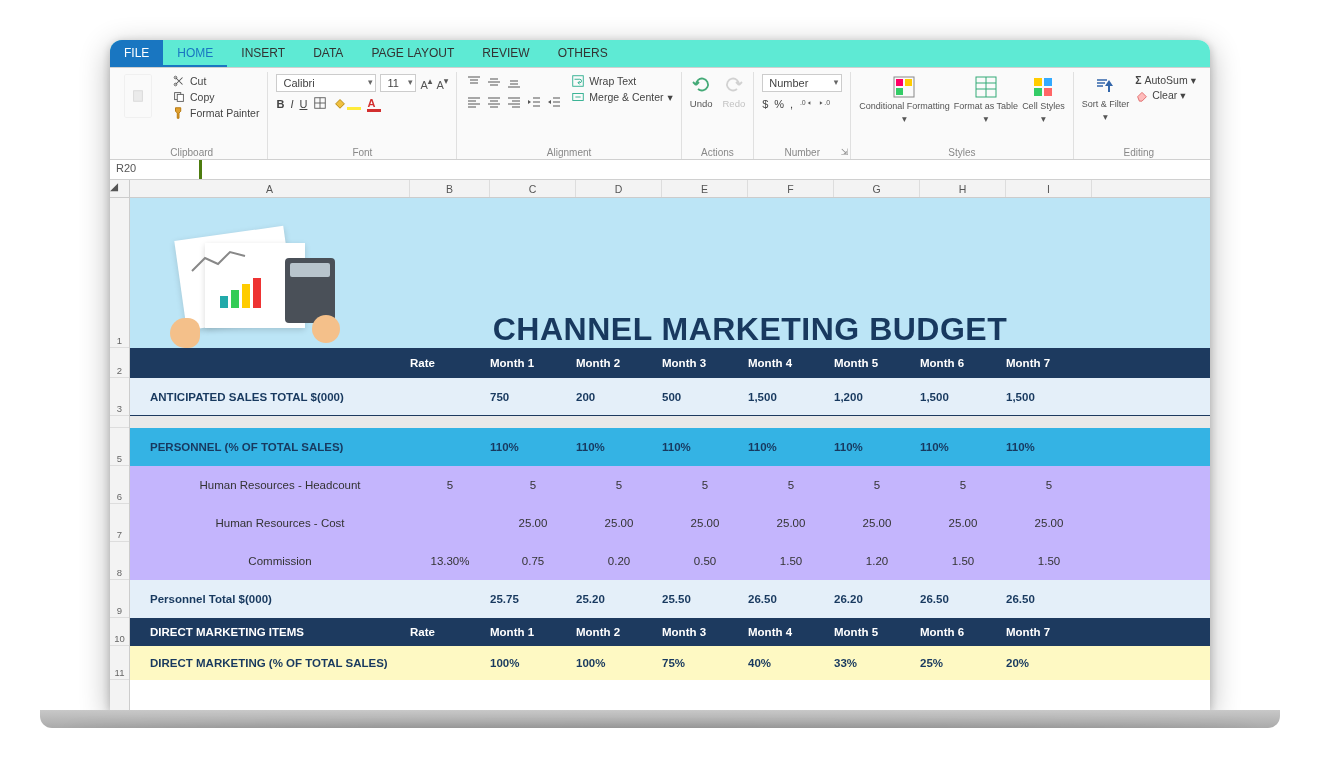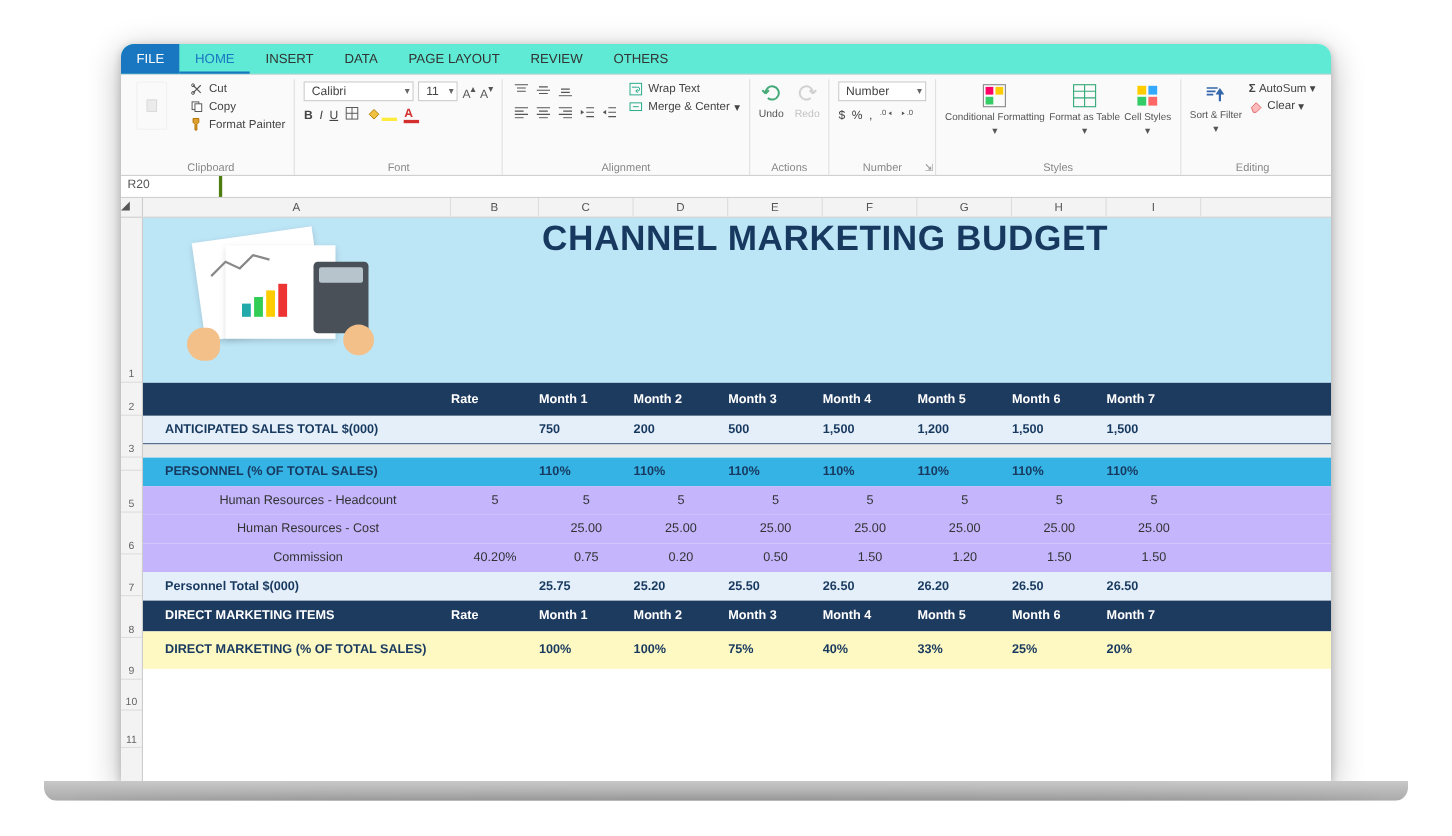--- a/index.html
+++ b/index.html
@@ -56,24 +56,24 @@
 .colh { border-right:1px solid #ddd; text-align:center; line-height:18px; }
 .colh.wa { width:280px; }
 .colh.wb { width:80px; }
 .colh.wm { width:86px; }
 
 
 .sheet-wrap { display:flex; height:512px; overflow:hidden; }
 .row-headers { width:20px; background:#f3f3f3; border-right:1px solid #ccc; font-size:9.5px; color:#666; }
 .rowh { border-bottom:1px solid #ddd; text-align:center; display:flex; align-items:flex-end; justify-content:center; padding-bottom:1px; }
 .sheet-body { flex:1; }
-.title-band { height:150px; background:#bce5f6; display:flex; align-items:flex-start; padding-left:20px; }
+.title-band { height:150px; background:#bce5f6; display:flex; align-items:flex-end; padding-left:20px; }
 .title-art { width:200px; height:130px; position:relative; }
 .title-text { flex:1; text-align:center; font-size:32px; font-weight:700; color:#18395f; letter-spacing:0.5px; padding-right:60px; }
-.data-row { display:flex; height:26px; align-items:center; font-size:11.5px; }
+.data-row { display:flex; height:38px; align-items:center; font-size:11.5px; }
 .data-row .ca { width:280px; padding-left:20px; }
 .data-row .cb { width:80px; }
 .data-row .cm { width:86px; }
 .hdr-dark { background:#1d3a5f; color:#fff; font-weight:600; height:30px; }
 .hdr-dark .ca { width:280px; } .hdr-dark .cb { width:80px; } .hdr-dark .cm { width:86px; }
 .row-anticipated { background:#e4eff9; color:#18395f; font-weight:700; border-bottom:1px solid #1d3a5f; }
 .row-blank { background:#e9e9e9; height:12px; }
 .row-personnel { background:#34b3e4; color:#18395f; font-weight:700; }
 .row-light { background:#c4b5fd; color:#333;text-align:center; }
 .row-total { background:#e4eff9; color:#18395f; font-weight:700; }
@@ -443,21 +443,21 @@
         <div class="cm">25.00</div>
         <div class="cm">25.00</div>
         <div class="cm">25.00</div>
         <div class="cm">25.00</div>
         <div class="cm">25.00</div>
         <div class="cm">25.00</div>
       </div>
 
       <div class="data-row row-light">
         <div class="ca">Commission</div>
-        <div class="cb">40.20%</div>
+        <div class="cb">13.30%</div>
         <div class="cm">0.75</div>
         <div class="cm">0.20</div>
         <div class="cm">0.50</div>
         <div class="cm">1.50</div>
         <div class="cm">1.20</div>
         <div class="cm">1.50</div>
         <div class="cm">1.50</div>
       </div>
 
       <div class="data-row row-total">

